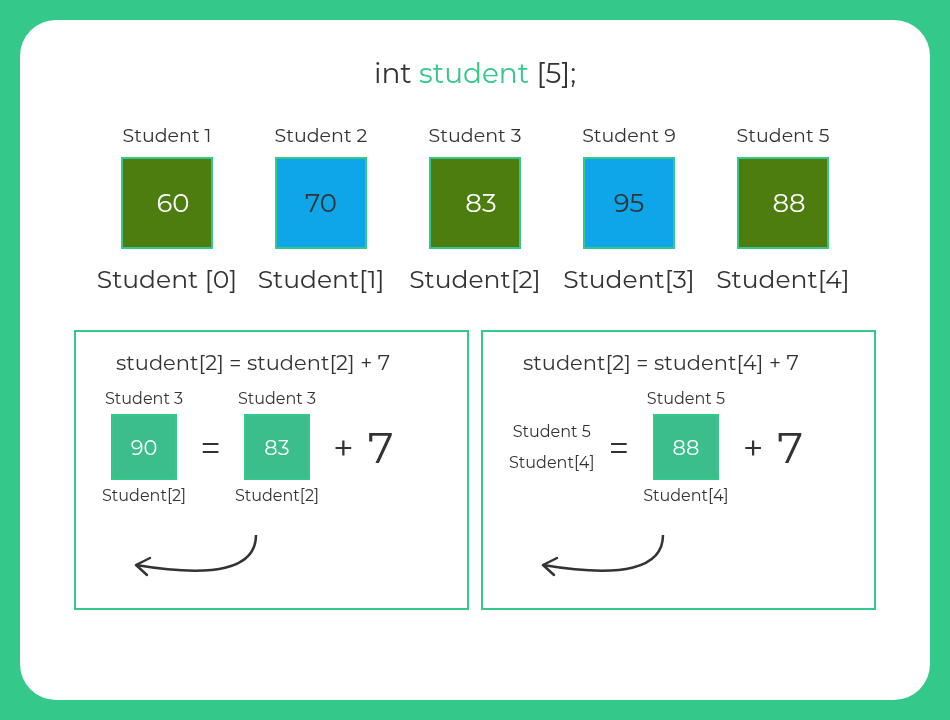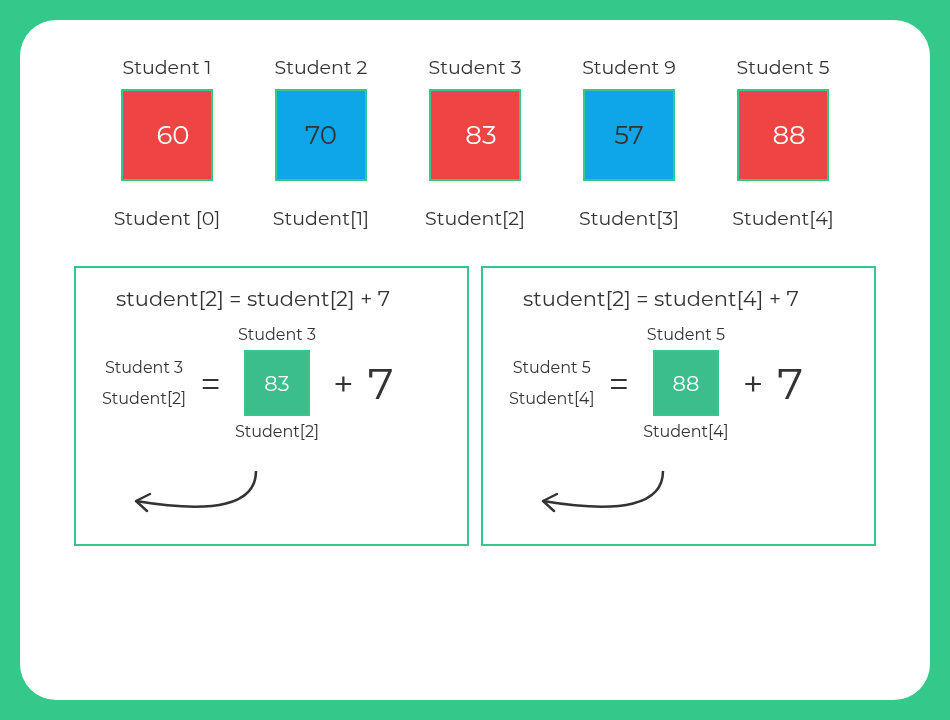--- a/index.html
+++ b/index.html
@@ -39,35 +39,35 @@
     align-items: center;
     width: 110px;
   }
   .top-label {
     font-size: 19px;
     color: #333;
     margin-bottom: 10px;
     white-space: nowrap;
   }
   .bottom-label {
-    font-size: 19px;
-    color: #333;
-    margin-top: 26px;
+    font-size: 25px;
+    color: #333;
+    margin-top: 15px;
     white-space: nowrap;
   }
   .cell {
     width: 92px;
     height: 92px;
     display: flex;
     align-items: center;
     justify-content: center;
     font-size: 26px;
     border: 2px solid #34c88a;
   }
-  .cell.green { background: #ef4444; color: #fff; padding-left: 12px; }
+  .cell.green { background: #4d7c0f; color: #fff; padding-left: 12px; }
   .cell.cream { background: #0ea5e9; color: #333; }
   .panels {
     display: flex;
     gap: 12px;
     justify-content: center;
   }
   .panel {
     border: 2px solid #34c88a;
     width: 395px;
     height: 280px;
@@ -112,56 +112,62 @@
     left: 30px;
     width: 200px;
     height: 70px;
   }
 </style>
 </head>
 <body>
 
 <div class="card">
 
+  <div class="declaration">
+    <span>int</span>
+    <span class="accent">student</span>
+    <span>[5];</span>
+  </div>
 
   <div class="array-row">
     <div class="cell-col">
       <div class="top-label">Student 1</div>
       <div class="cell green">60</div>
       <div class="bottom-label">Student [0]</div>
     </div>
     <div class="cell-col">
       <div class="top-label">Student 2</div>
       <div class="cell cream">70</div>
       <div class="bottom-label">Student[1]</div>
     </div>
     <div class="cell-col">
       <div class="top-label">Student 3</div>
       <div class="cell green">83</div>
       <div class="bottom-label">Student[2]</div>
     </div>
     <div class="cell-col">
       <div class="top-label">Student 9</div>
-      <div class="cell cream">57</div>
+      <div class="cell cream">95</div>
       <div class="bottom-label">Student[3]</div>
     </div>
     <div class="cell-col">
       <div class="top-label">Student 5</div>
       <div class="cell green">88</div>
       <div class="bottom-label">Student[4]</div>
     </div>
   </div>
 
   <div class="panels">
 
     <div class="panel">
       <div class="expr">student[2] = student[2] + 7</div>
       <div class="eq-row">
         <div class="mini-col">
           <div class="mini-top">Student 3</div>
+          <div class="mini-cell">90</div>
           <div class="mini-bottom">Student[2]</div>
         </div>
         <div class="op">=</div>
         <div class="mini-col">
           <div class="mini-top">Student 3</div>
           <div class="mini-cell">83</div>
           <div class="mini-bottom">Student[2]</div>
         </div>
         <div class="op">+</div>
         <div class="seven">7</div>

